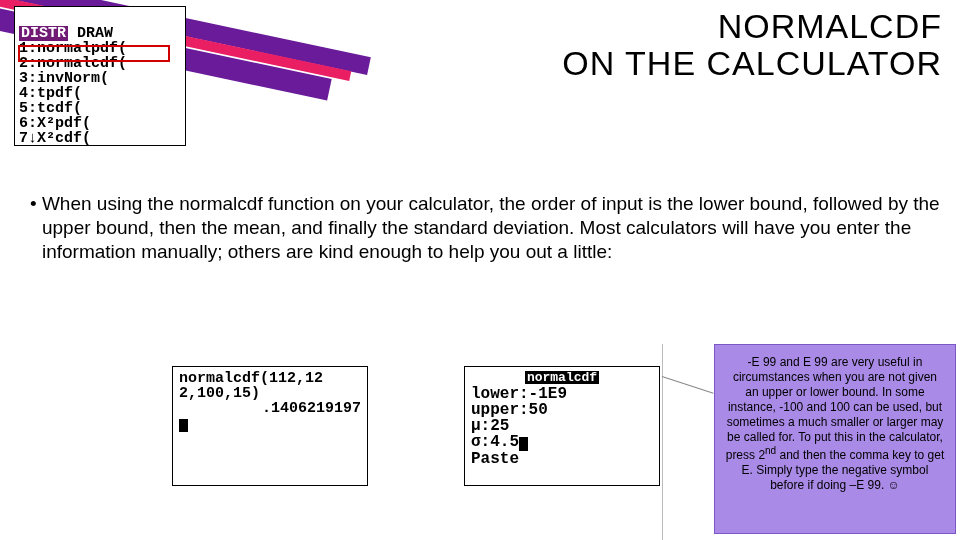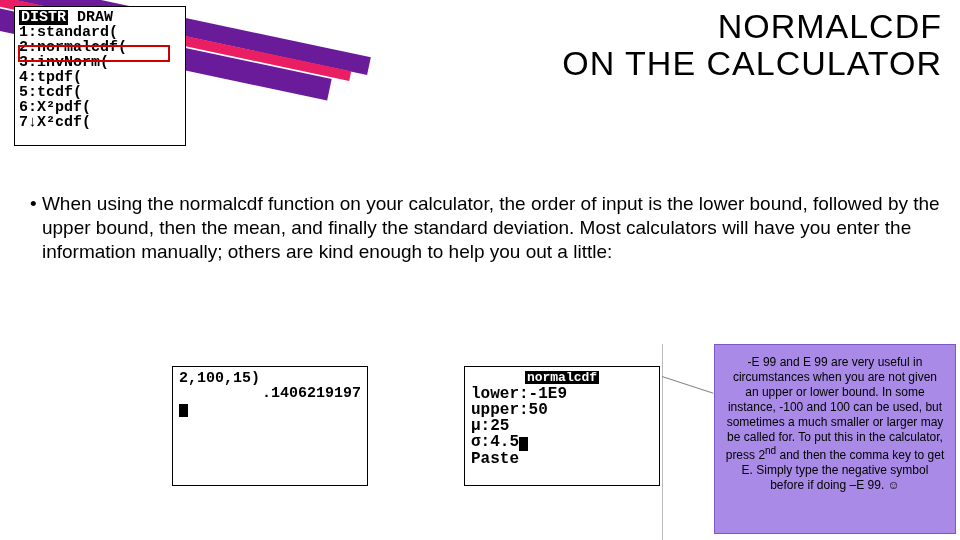--- a/index.html
+++ b/index.html
@@ -28,21 +28,21 @@
     background: #fff;
     border: 1px solid #000;
     font-family: "Courier New", monospace;
     font-weight: 700;
     color: #000;
     line-height: 1.0;
     overflow: hidden;
   }
   .calc .px { white-space: pre; }
   .calc1 { left: 14px; top: 6px; width: 172px; height: 140px; font-size: 15px; padding: 3px 4px; }
-  .calc1 .inv { display: inline-block; background: #000000; color: #fff; padding: 0 2px; }
+  .calc1 .inv { display: inline-block; background: #701a75; color: #fff; padding: 0 2px; margin-top: 16px; }
   .calc1 .highlight { position: absolute; border: 2px solid #d00000; left: 3px; top: 38px; width: 152px; height: 17px; pointer-events: none; }
 
   .calc2 { left: 172px; top: 366px; width: 196px; height: 120px; font-size: 15px; padding: 4px 6px; }
   .calc2 .cursor { display:inline-block; width:9px; height:13px; background:#000; vertical-align: text-bottom; }
 
   .calc3 { left: 464px; top: 366px; width: 196px; height: 120px; font-size: 16px; padding: 4px 6px; }
   .calc3 .hdr { display:inline-block; background:#000; color:#fff; padding:0 2px; margin: 0 auto; }
   .calc3 .hdr-wrap { text-align:center; margin-bottom:2px; font-size:13px; }
   .calc3 .cursor { display:inline-block; width:9px; height:14px; background:#000; vertical-align: text-bottom; }
 
@@ -94,36 +94,37 @@
   <div class="stripe pink" style="left:-40px; top:-12px; width:400px; height:10px; transform:rotate(12deg);"></div>
   <div class="stripe purple" style="left:-40px; top:0px;  width:380px; height:22px; transform:rotate(12deg);"></div>
 
   <div class="title">
     <div>NORMALCDF</div>
     <div>ON THE CALCULATOR</div>
   </div>
 
   <div class="calc calc1">
     <div class="px"><span class="inv">DISTR</span> <span>DRAW</span></div>
-    <div class="px">1:standard(</div>
+    <div class="px">1:normalpdf(</div>
     <div class="px">2:normalcdf(</div>
     <div class="px">3:invNorm(</div>
     <div class="px">4:tpdf(</div>
     <div class="px">5:tcdf(</div>
     <div class="px">6:X²pdf(</div>
     <div class="px">7↓X²cdf(</div>
     <div class="highlight"></div>
   </div>
 
   <div class="body-text">
     <span class="bullet">•</span>
     <span class="bt">When using the normalcdf function on your calculator, the order of input is the lower bound, followed by the upper bound, then the mean, and finally the standard deviation. Most calculators will have you enter the information manually; others are kind enough to help you out a little:</span>
   </div>
 
   <div class="calc calc2">
+    <div class="px">normalcdf(112,12</div>
     <div class="px">2,100,15)</div>
     <div class="px" style="text-align:right">.1406219197</div>
     <div class="px"><span class="cursor"></span></div>
   </div>
 
   <div class="calc calc3">
     <div class="hdr-wrap"><span class="hdr">normalcdf</span></div>
     <div class="px"><span>lower:</span><span>-1E9</span></div>
     <div class="px"><span>upper:</span><span>50</span></div>
     <div class="px"><span>μ:</span><span>25</span></div>

